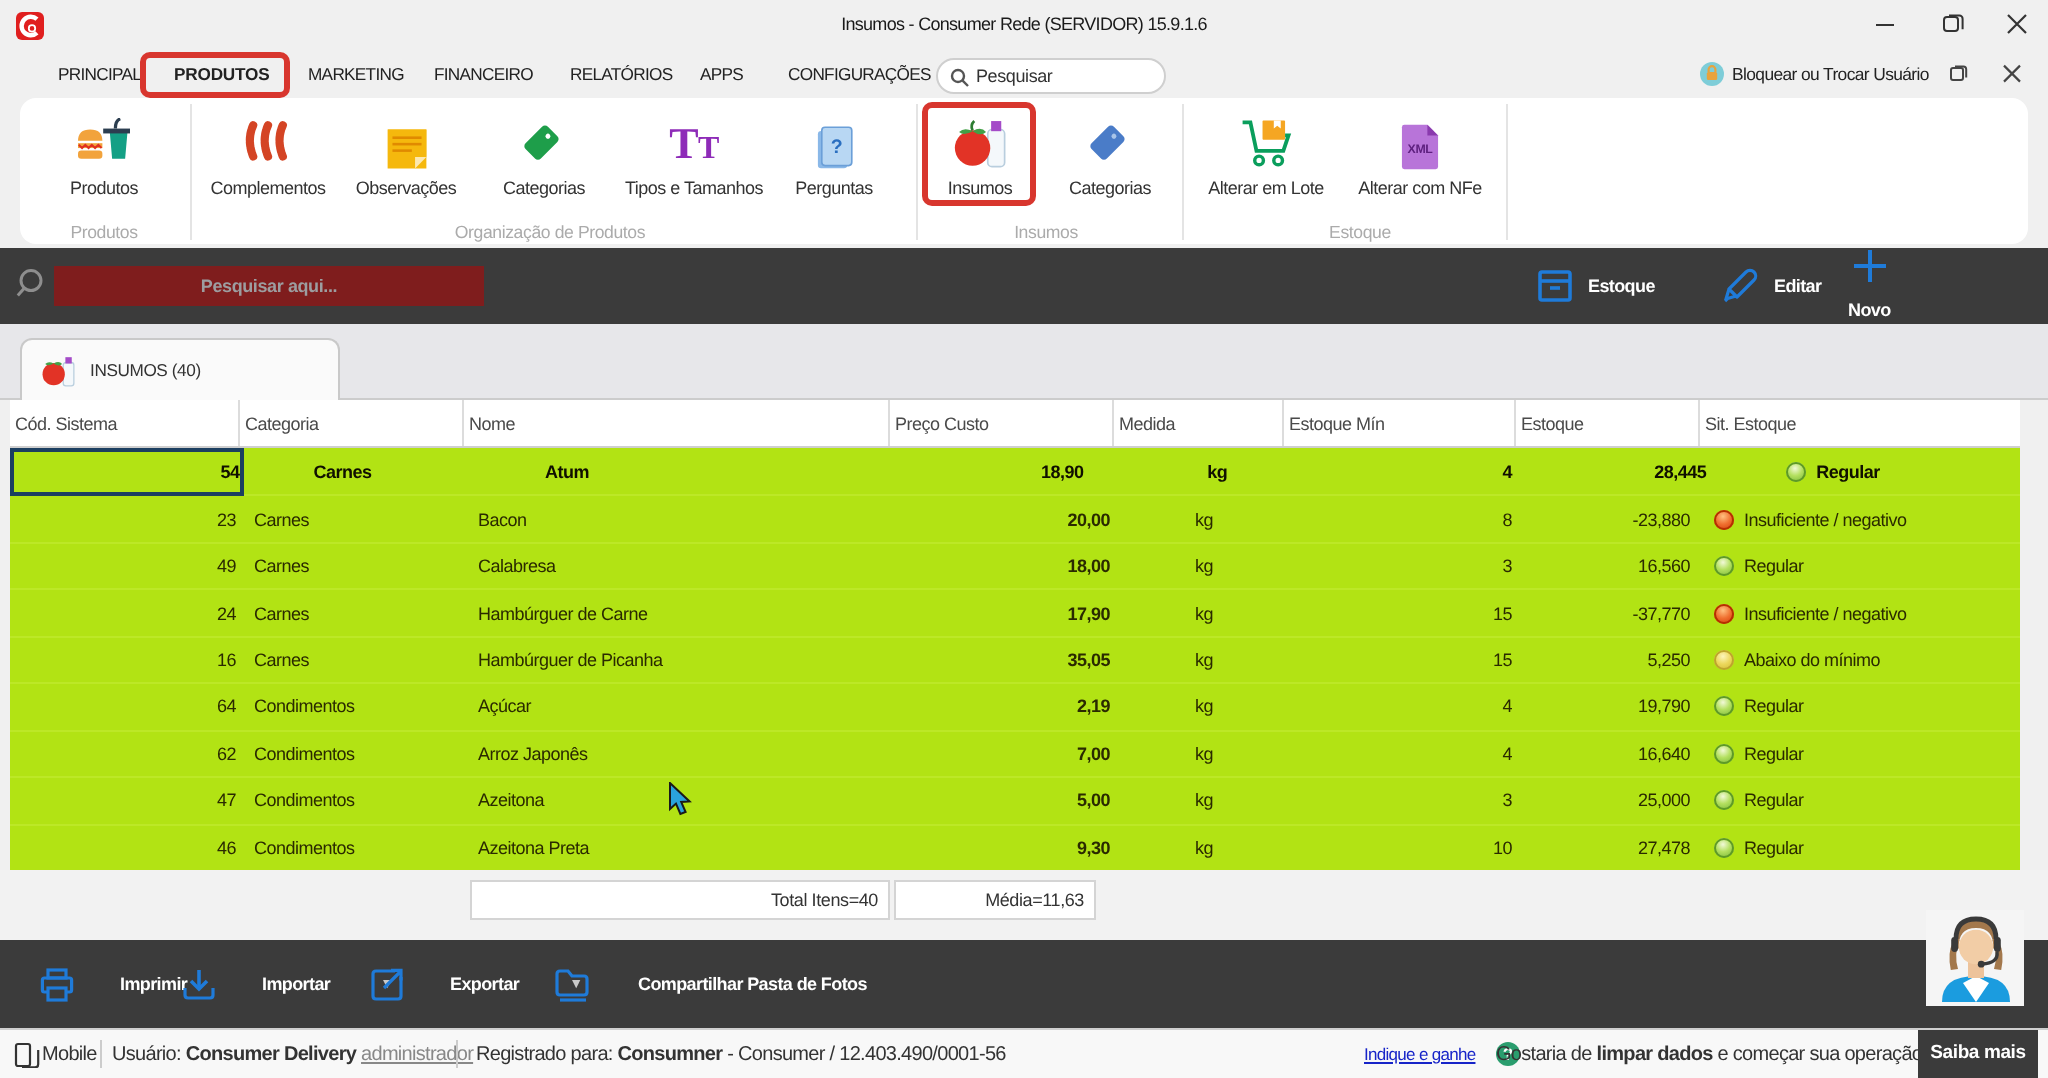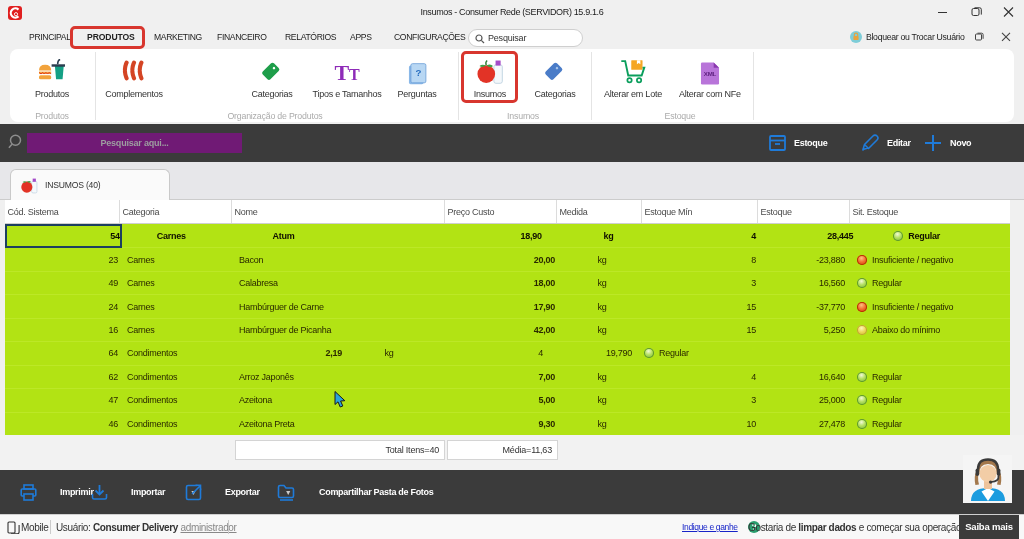--- a/index.html
+++ b/index.html
@@ -19,21 +19,21 @@
   
   #ribbon { left:10px; top:49px; width:1004px; height:73px; background:#fff; border-radius:8px; }
   .rsep { position:absolute; top:3px; width:1px; height:68px; background:#e4e4e4; }
   .ritem { position:absolute; top:5px; text-align:center; color:#333; font-size:9px; letter-spacing:-0.25px; }
   .ritem .ric { height:31px; display:flex; align-items:flex-end; justify-content:center; }
   .ritem .rlb { margin-top:4px; }
   .glabel { position:absolute; top:62px; font-size:8.8px; letter-spacing:-0.2px; color:#ababab; text-align:center; }
 
   
   #toolbar { left:0; top:124px; width:1024px; height:38px; background:#3b3b3b; }
-  #tb-search { left:27px; top:9px; width:215px; height:20px; background:#701a75; color:#9d9da0;
+  #tb-search { left:27px; top:9px; width:215px; height:20px; background:#7f1d1d; color:#9d9da0;
                font-weight:bold; font-size:9px; letter-spacing:-0.2px; text-align:center; line-height:21px; }
   .tbbtn { position:absolute; top:0; height:38px; display:flex; align-items:center; gap:8px;
            color:#fff; font-weight:bold; font-size:9px; letter-spacing:-0.3px; }
 
   
   #tabstrip { left:0; top:162px; width:1024px; height:38px; background:#e7e7ea; border-bottom:1px solid #cccccc;}
   #tab { left:10px; top:169px; width:160px; height:31px; background:#fafafa; border:1px solid #c9c9c9; border-bottom:none;
          border-radius:6px 6px 0 0; display:flex; align-items:center; font-size:8.6px; letter-spacing:-0.2px; color:#333; }
 
   
@@ -152,20 +152,35 @@
         <g stroke="#d44424" stroke-width="5" fill="none" stroke-linecap="round" stroke-dasharray="2.4 1.1">
           <path d="M8 3 q-4 9 0 19"></path>
           <path d="M17 3 q-4 9 0 19"></path>
           <path d="M26 3 q-4 9 0 19"></path>
         </g>
       </svg>
     </div>
         <div class="rlb">Complementos</div>
       </div>
 
+    <div class="ritem" style="left:158px; width:70px;">
+        <div class="ric">
+      <svg width="21" height="21" viewBox="0 0 26 26">
+        <path d="M1 1 h24 v24 h-7 l-0 -7 h7 M18 25 l7 -7" fill="#f5b80d" stroke="none"></path>
+        <path d="M1 1 h24 v17 l-7 7 h-17 z" fill="#f5b80d"></path>
+        <path d="M25 18 l-7 7 v-7 z" fill="#fce8b0"></path>
+        <g stroke="#e08a00" stroke-width="1.6">
+          <line x1="4" y1="6" x2="22" y2="6"></line>
+              <line x1="4" y1="10" x2="22" y2="10"></line>
+          <line x1="4" y1="14" x2="16" y2="14"></line>
+        </g>
+      </svg>
+    </div>
+        <div class="rlb">Observações</div>
+      </div>
 
     <div class="ritem" style="left:230px; width:64px;">
         <div class="ric">
       <svg width="25" height="25" viewBox="0 0 30 30">
         <g transform="rotate(45 15 15)">
           <path d="M7 8 l10 0 q2 0 2.6 1.8 l4 10 q0.6 2 -1.4 2.8 l-10 0 q-2 0 -2.6 -1.8 z" fill="none"></path>
           <rect x="6" y="6" width="13" height="19" rx="2.5" fill="#1e9e4a" transform="rotate(0 15 15)"></rect>
           <circle cx="12.5" cy="10" r="1.5" fill="#fff"></circle>
         </g>
       </svg>
@@ -259,21 +274,21 @@
         <line x1="6" y1="9" x2="11" y2="9" stroke="#1f7bd9" stroke-width="1.8"></line>
       </svg>
         <span>Estoque</span>
       </div>
     <div class="tbbtn" style="left:861px;">
       <svg width="18" height="18" viewBox="0 0 18 18">
         <path d="M3 15 l-1.5 1.5 M3.5 10.5 l4 4 L16 6 a2.8 2.8 0 0 0 -4 -4z M3.5 10.5 l-1.5 5 5 -1.5" fill="none" stroke="#1f7bd9" stroke-width="1.6" stroke-linejoin="round"></path>
       </svg>
         <span>Editar</span>
       </div>
-    <div class="tbbtn" style="left:924px;">
+    <div class="tbbtn" style="left:924px;flex-direction:column;">
       <svg width="18" height="18" viewBox="0 0 18 18">
         <line x1="9" y1="1" x2="9" y2="17" stroke="#1f7bd9" stroke-width="2"></line>
         <line x1="1" y1="9" x2="17" y2="9" stroke="#1f7bd9" stroke-width="2"></line>
       </svg>
         <span>Novo</span>
       </div>
   </div>
 
   <div id="tabstrip" class="abs"></div>
   <div id="tab" class="abs">
@@ -334,29 +349,30 @@
       <div class="c c3 num red">17,90</div>
         <div class="c c4 kg">kg</div>
         <div class="c c5 num">15</div>
       <div class="c c6 num">-37,770</div>
         <div class="c c7"><span class="orb r"></span>Insuficiente / negativo</div>
     </div>
     <div class="row">
       <div class="c c0 num">16</div>
         <div class="c c1">Carnes</div>
         <div class="c c2">Hambúrguer de Picanha</div>
-      <div class="c c3 num red">42,00</div>
+      <div class="c c3 num red">35,05</div>
         <div class="c c4 kg">kg</div>
         <div class="c c5 num">15</div>
       <div class="c c6 num">5,250</div>
         <div class="c c7"><span class="orb y"></span>Abaixo do mínimo</div>
     </div>
     <div class="row">
       <div class="c c0 num">64</div>
         <div class="c c1">Condimentos</div>
+        <div class="c c2">Açúcar</div>
       <div class="c c3 num red">2,19</div>
         <div class="c c4 kg">kg</div>
         <div class="c c5 num">4</div>
       <div class="c c6 num">19,790</div>
         <div class="c c7"><span class="orb g"></span>Regular</div>
     </div>
     <div class="row">
       <div class="c c0 num">62</div>
         <div class="c c1">Condimentos</div>
         <div class="c c2">Arroz Japonês</div>
@@ -384,21 +400,21 @@
         <div class="c c4 kg">kg</div>
         <div class="c c5 num">10</div>
       <div class="c c6 num">27,478</div>
         <div class="c c7"><span class="orb g"></span>Regular</div>
     </div>
   </div>
   <div id="selcell" class="abs"></div>
 
   <div id="footband" class="abs">
     <div class="fcell" style="left:235px; width:210px;">Total Itens=40</div>
-    <div class="fcell" style="left:447px; width:111px;">Média=11,63</div>
+    <div class="fcell" style="left:447px; width:101px;">Média=11,63</div>
   </div>
 
   <div id="botbar" class="abs">
     <div class="bbtn" style="left:20px;">
       <svg width="17" height="17" viewBox="0 0 17 17">
         <rect x="4" y="1" width="9" height="4" fill="none" stroke="#1f7bd9" stroke-width="1.6"></rect>
         <rect x="1.2" y="5" width="14.6" height="7" rx="1" fill="none" stroke="#1f7bd9" stroke-width="1.6"></rect>
         <rect x="4" y="10" width="9" height="6" fill="#3b3b3b" stroke="#1f7bd9" stroke-width="1.6"></rect>
       </svg>
         <span>Imprimir</span>
@@ -448,20 +464,21 @@
 
   <div id="statusbar" class="abs">
     <svg class="abs" style="left:7px; top:6px;" width="13" height="13" viewBox="0 0 13 13">
       <rect x="1" y="1" width="7" height="11" rx="1" fill="none" stroke="#333" stroke-width="1.1"></rect>
       <path d="M4 12.7 h6.5 q1.6 0 1.6 -1.6 V4" fill="none" stroke="#333" stroke-width="1.1"></path>
     </svg>
     <div class="sitem" style="left:21px;">Mobile</div>
     <div class="ssep" style="left:50px;"></div>
     <div class="sitem" style="left:56px;">Usuário:&nbsp;<b>Consumer Delivery</b>&nbsp;<span style="color:#888; text-decoration:underline;">administrador</span></div>
     <div class="ssep" style="left:228px;"></div>
+    <div class="sitem" style="left:238px;">Registrado para:&nbsp;<b>Consumner</b>&nbsp;- Consumer / 12.403.490/0001-56</div>
     <div class="sitem" style="left:682px; color:#1724c8; text-decoration:underline; font-size:8.5px;">Indique e ganhe</div>
     <svg class="abs" style="left:748px; top:6px;" width="12" height="12" viewBox="0 0 12 12">
       <circle cx="6" cy="6" r="6" fill="#2a9d6e"></circle>
       <text x="6" y="9" text-anchor="middle" font-size="8.5" font-weight="bold" fill="#fff" font-family="Liberation Sans">?</text>
     </svg>
     <div class="sitem" style="left:748px;">Gostaria de&nbsp;<b>limpar dados</b>&nbsp;e começar sua operação?</div>
     <div id="saiba" class="abs">Saiba mais</div>
   </div>
 
   <div class="redbox" style="left:70px; top:26px; width:75px; height:23px;"></div>

